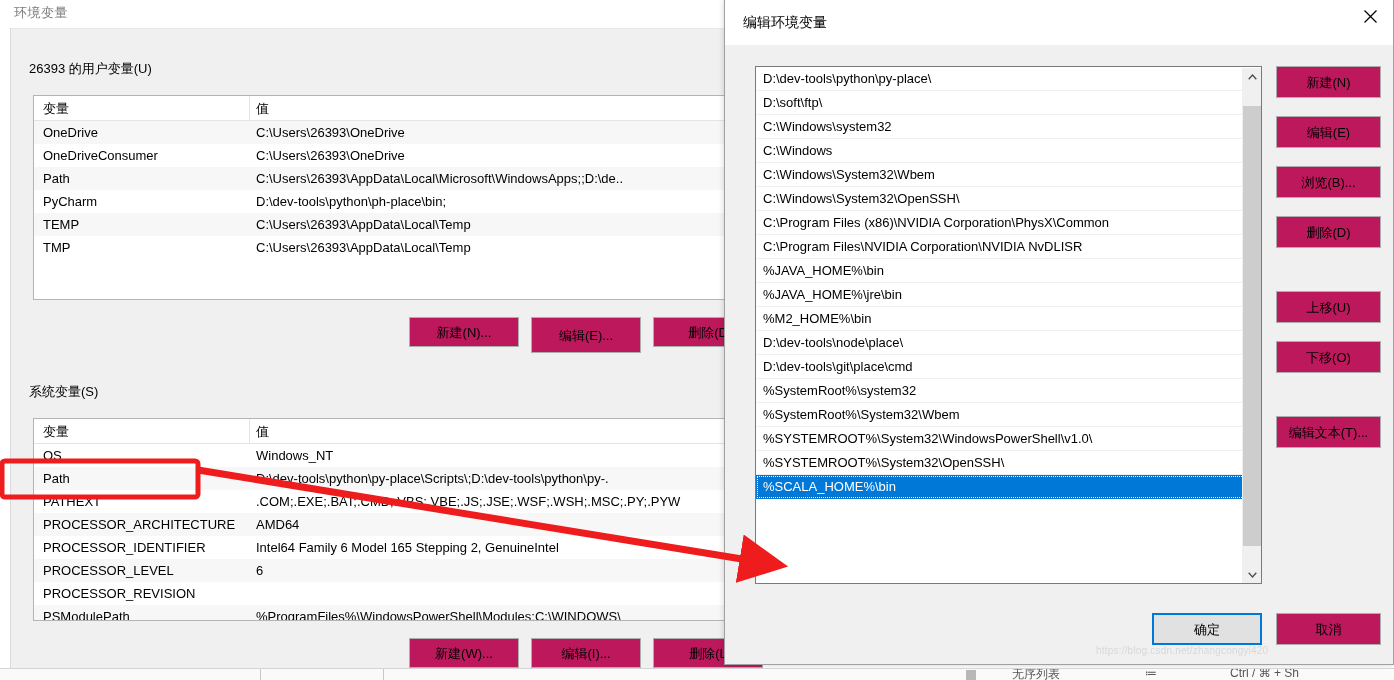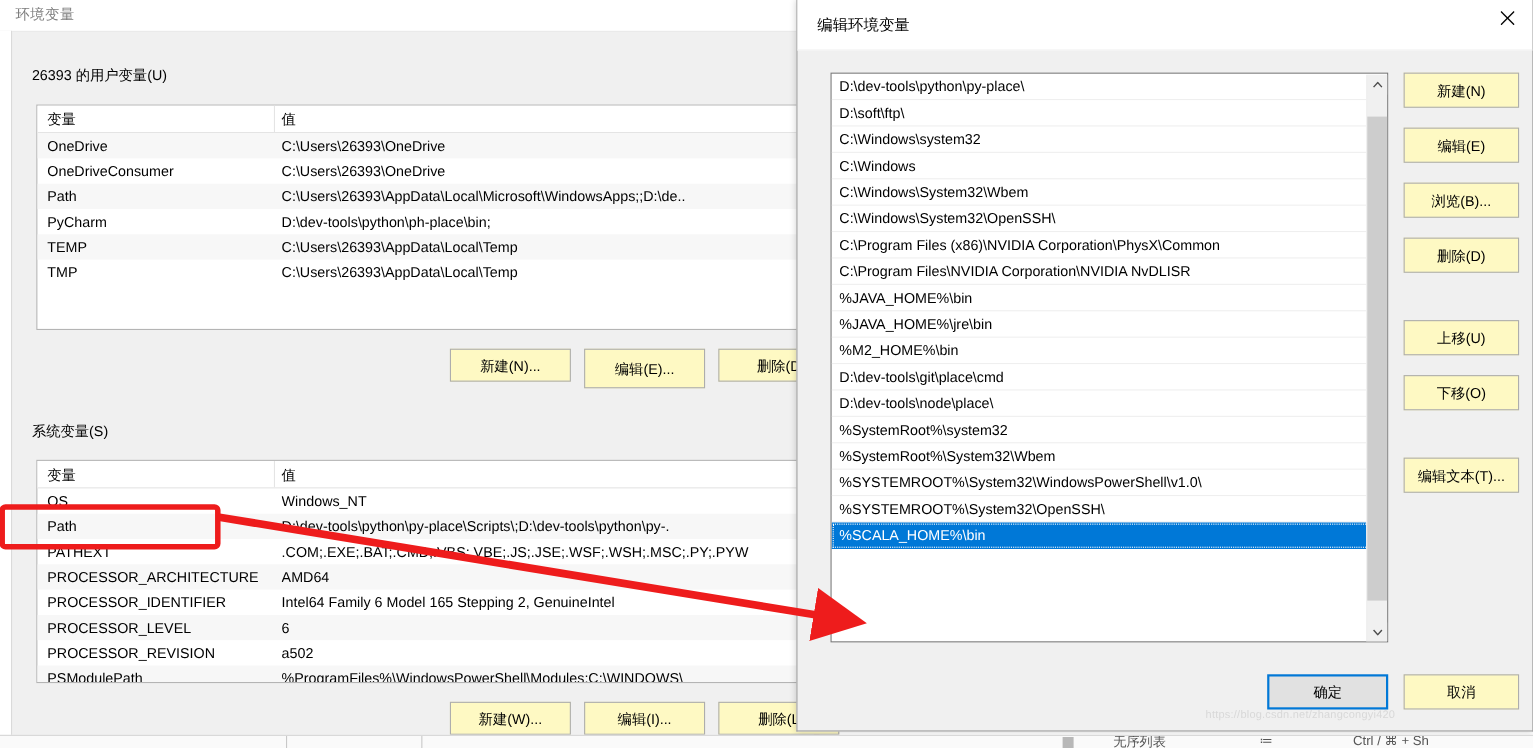--- a/index.html
+++ b/index.html
@@ -102,21 +102,21 @@
     position: absolute; left: 222px; top: 0;
     font-size: 13px;
     overflow: hidden;
     white-space: nowrap;
     width: 510px;
   }
 
   
   .btn {
     position: absolute;
-    background: #fef9c3;
+    background: #be185d;
     border: 1px solid #adadad;
     box-sizing: border-box;
     font-family: "Liberation Sans", "DejaVu Sans", sans-serif;
     font-size: 13px;
     color: #000;
     text-align: center;
     cursor: default;
     padding: 0;
     line-height: 1;
     display: flex;
@@ -352,21 +352,20 @@
         <div class="lp-row">
           <div class="cell-var">PROCESSOR_IDENTIFIER</div>
           <div class="cell-val">Intel64 Family 6 Model 165 Stepping 2, GenuineIntel</div>
         </div>
         <div class="lp-row alt">
           <div class="cell-var">PROCESSOR_LEVEL</div>
           <div class="cell-val">6</div>
         </div>
         <div class="lp-row">
           <div class="cell-var">PROCESSOR_REVISION</div>
-          <div class="cell-val">a502</div>
         </div>
         <div class="lp-row alt">
           <div class="cell-var">PSModulePath</div>
           <div class="cell-val">%ProgramFiles%\WindowsPowerShell\Modules;C:\WINDOWS\</div>
         </div>
       </div>
   </div>
 
   <button class="btn" id="sys-btn-new" style="left:409px; top:638px; width:110px; height:30px;">新建(W)...</button>
   <button class="btn" id="sys-btn-edit" style="left:531px; top:638px; width:110px; height:30px;">编辑(I)...</button>
@@ -391,22 +390,22 @@
         <div class="path-row">D:\soft\ftp\</div>
         <div class="path-row">C:\Windows\system32</div>
         <div class="path-row">C:\Windows</div>
         <div class="path-row">C:\Windows\System32\Wbem</div>
         <div class="path-row">C:\Windows\System32\OpenSSH\</div>
         <div class="path-row">C:\Program Files (x86)\NVIDIA Corporation\PhysX\Common</div>
         <div class="path-row">C:\Program Files\NVIDIA Corporation\NVIDIA NvDLISR</div>
         <div class="path-row">%JAVA_HOME%\bin</div>
         <div class="path-row">%JAVA_HOME%\jre\bin</div>
         <div class="path-row">%M2_HOME%\bin</div>
+        <div class="path-row">D:\dev-tools\node\place\</div>
         <div class="path-row">D:\dev-tools\git\place\cmd</div>
-        <div class="path-row">D:\dev-tools\node\place\</div>
         <div class="path-row">%SystemRoot%\system32</div>
         <div class="path-row">%SystemRoot%\System32\Wbem</div>
         <div class="path-row">%SYSTEMROOT%\System32\WindowsPowerShell\v1.0\</div>
         <div class="path-row">%SYSTEMROOT%\System32\OpenSSH\</div>
         <div class="path-row selected focusring">%SCALA_HOME%\bin</div>
       </div>
 
     <div id="path-scrollbar">
       <div class="sb-arrow" id="sb-up">
         <svg width="9" height="6" viewBox="0 0 9 6" aria-hidden="true">

